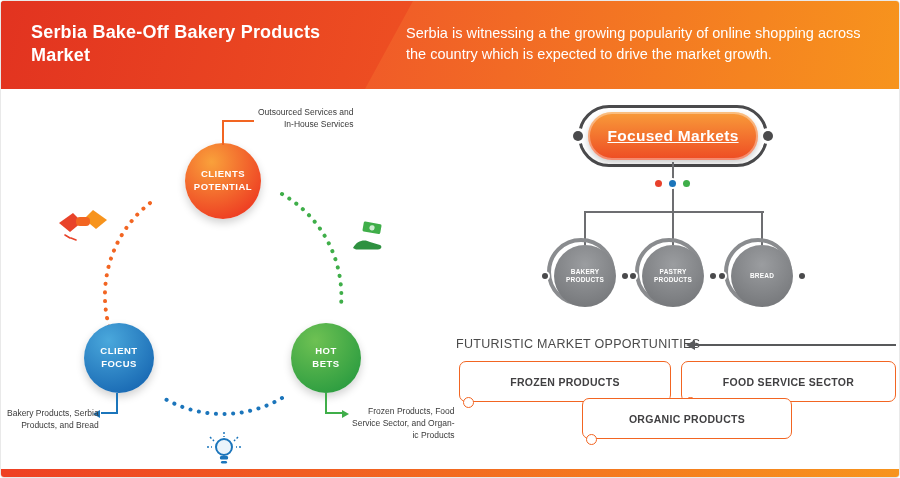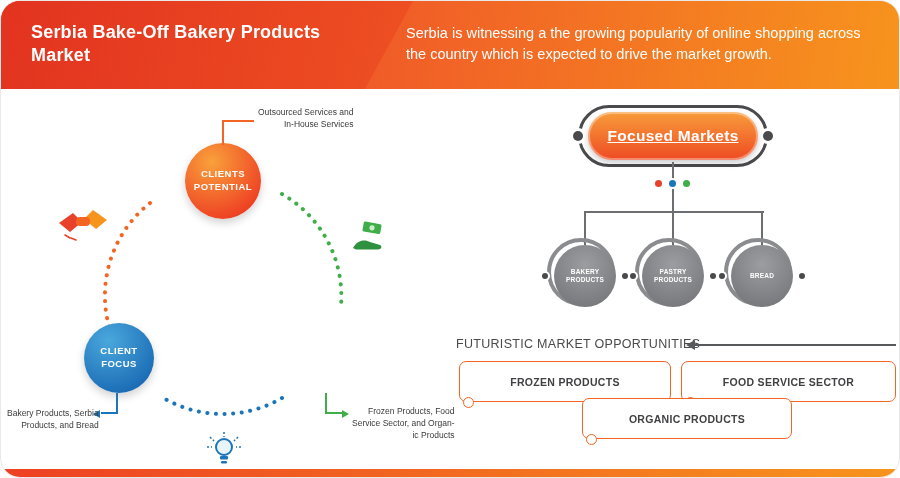--- a/index.html
+++ b/index.html
@@ -1,20 +1,20 @@
 <!DOCTYPE html>
 <html><head>
 <meta charset="utf-8">
 <style>
   * { margin:0; padding:0; box-sizing:border-box; }
   html,body { background:#ffffff; }
   body { font-family:"Liberation Sans", sans-serif; }
 
   .page { position:relative; width:900px; height:478px; background:#fff;
-          border:1px solid #e9e9e9; border-radius:20px; overflow:hidden; }
+          border:1px solid #e9e9e9; border-radius:4px; overflow:hidden; }
 
   
   .header { position:absolute; left:0; top:0; width:100%; height:88px;
             background:linear-gradient(100deg,#e63e22 0%,#f05a28 40%,#f7941d 100%); }
   .header-accent { position:absolute; left:0; top:0; width:412px; height:100%;
             background:linear-gradient(105deg,#e23320,#ee5022);
             clip-path:polygon(0 0,100% 0,calc(100% - 48px) 100%,0 100%); }
   .title { position:absolute; left:30px; top:20px; width:310px; color:#fff;
            font-size:18px; font-weight:bold; line-height:1.3; letter-spacing:.2px; }
   .subtitle { position:absolute; left:405px; top:22px; width:478px; color:#fff;
@@ -129,20 +129,24 @@
   </svg>
 
   <div class="bubble c1">
     <span>CLIENTS
 POTENTIAL</span>
   </div>
   <div class="bubble c2">
     <span>CLIENT
 FOCUS</span>
   </div>
+  <div class="bubble c3">
+    <span>HOT
+BETS</span>
+  </div>
 
   <div class="conn1"></div>
   <div class="note note1">Outsourced Services and
 In-House Services</div>
 
   <div class="conn2"></div>
   <div class="conn2-head"></div>
   <div class="note note2">Bakery Products, Serbia
 Products, and Bread</div>
 

